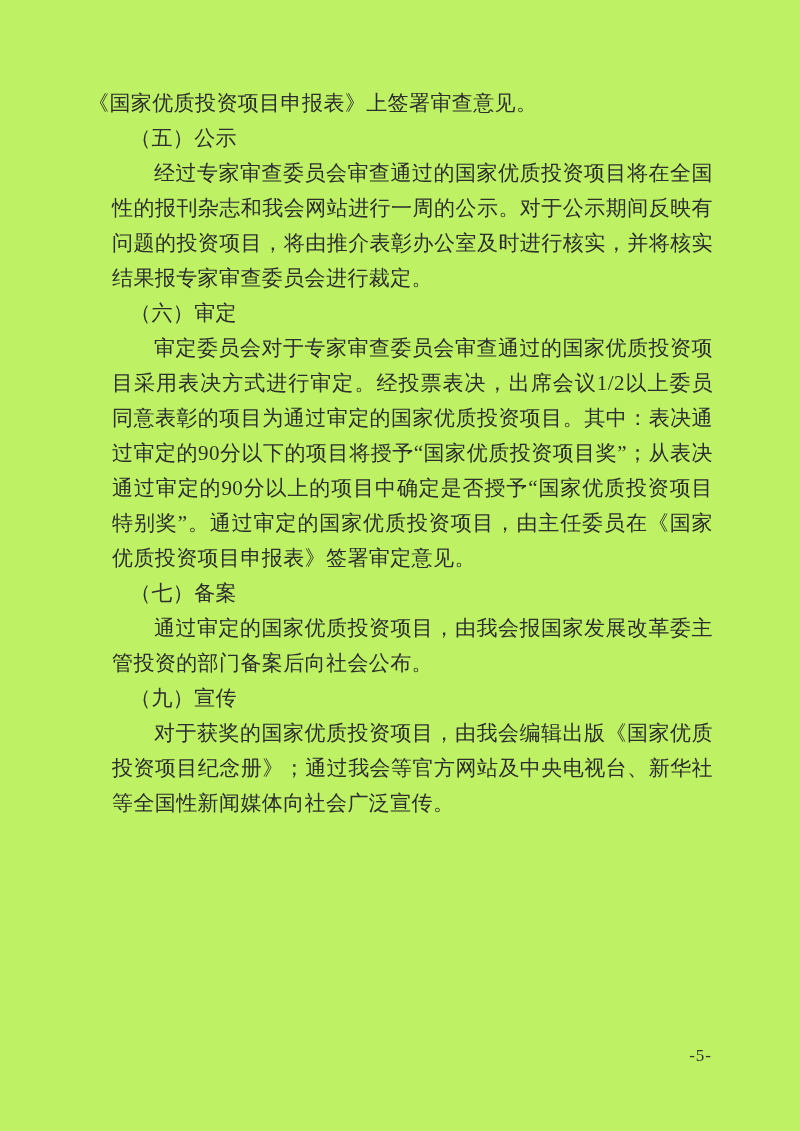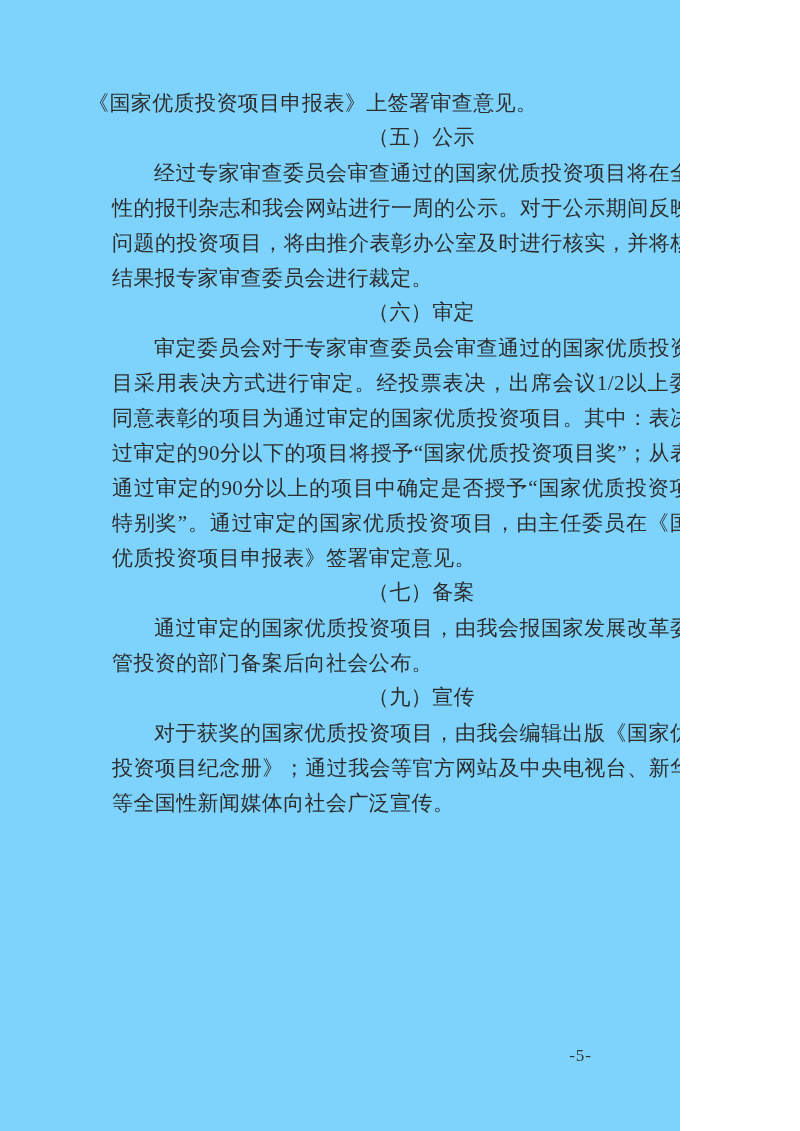--- a/index.html
+++ b/index.html
@@ -2,23 +2,23 @@
 <html><head>
 <meta charset="utf-8">
 <style>
   html, body {
     margin: 0;
     padding: 0;
     background: #ffffff;
   }
   .page {
     position: relative;
-    width: 680px;
+    width: 800px;
     height: 1131px;
-    background: #7dd3fc;
+    background: #bef264;
     overflow: hidden;
     font-family: "Liberation Serif", "DejaVu Serif", serif;
   }
   .content {
     position: absolute;
     top: 86px;
     left: 88px;
     width: 625px;
     color: #2d2d2d;
     font-size: 21px;
@@ -32,22 +32,21 @@
   }
   .para {
     text-indent: 2em;
     margin-left: 24px;
   }
   .cont {
     text-indent: 0;
   }
   .heading {
     text-indent: 2em;
-    text-align: center;
-    font-family: Liberation Mono, monospace;
+    text-align: left;
   }
   .page-number {
     position: absolute;
     top: 1046px;
     right: 88px;
     font-size: 17px;
     line-height: 20px;
     color: #333333;
     letter-spacing: 1px;
     font-family: "Liberation Serif", "DejaVu Serif", serif;

